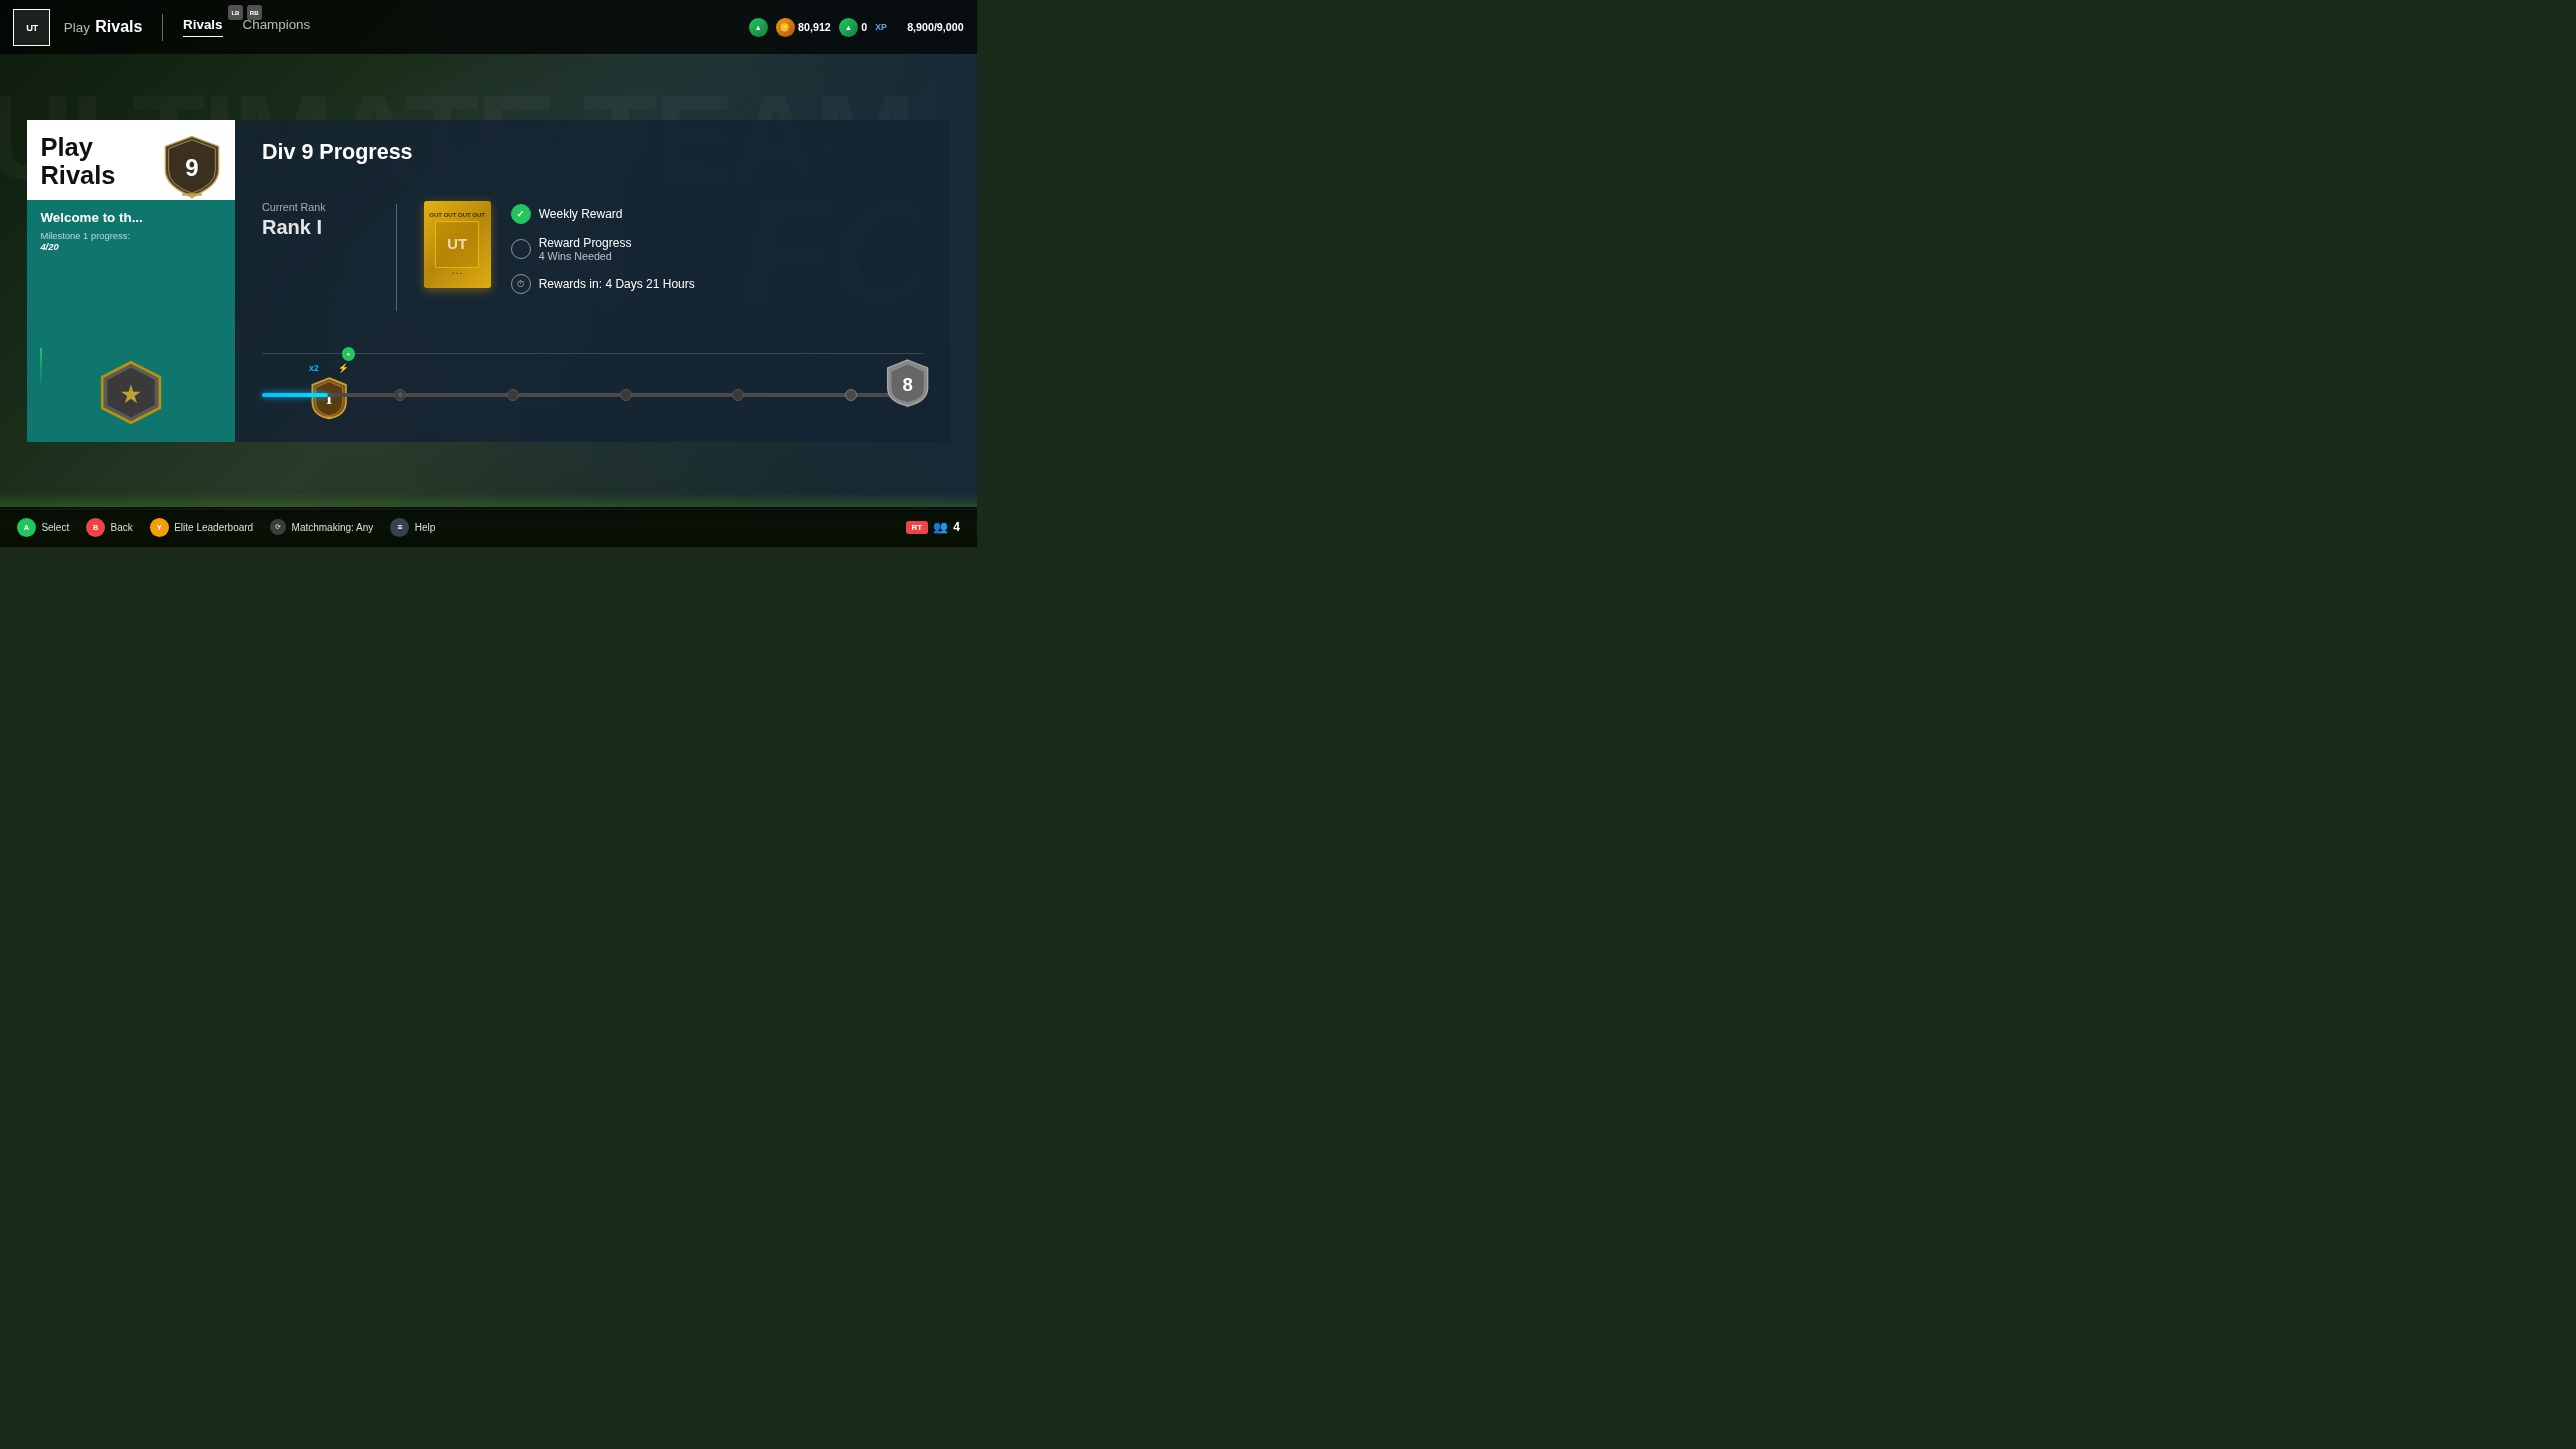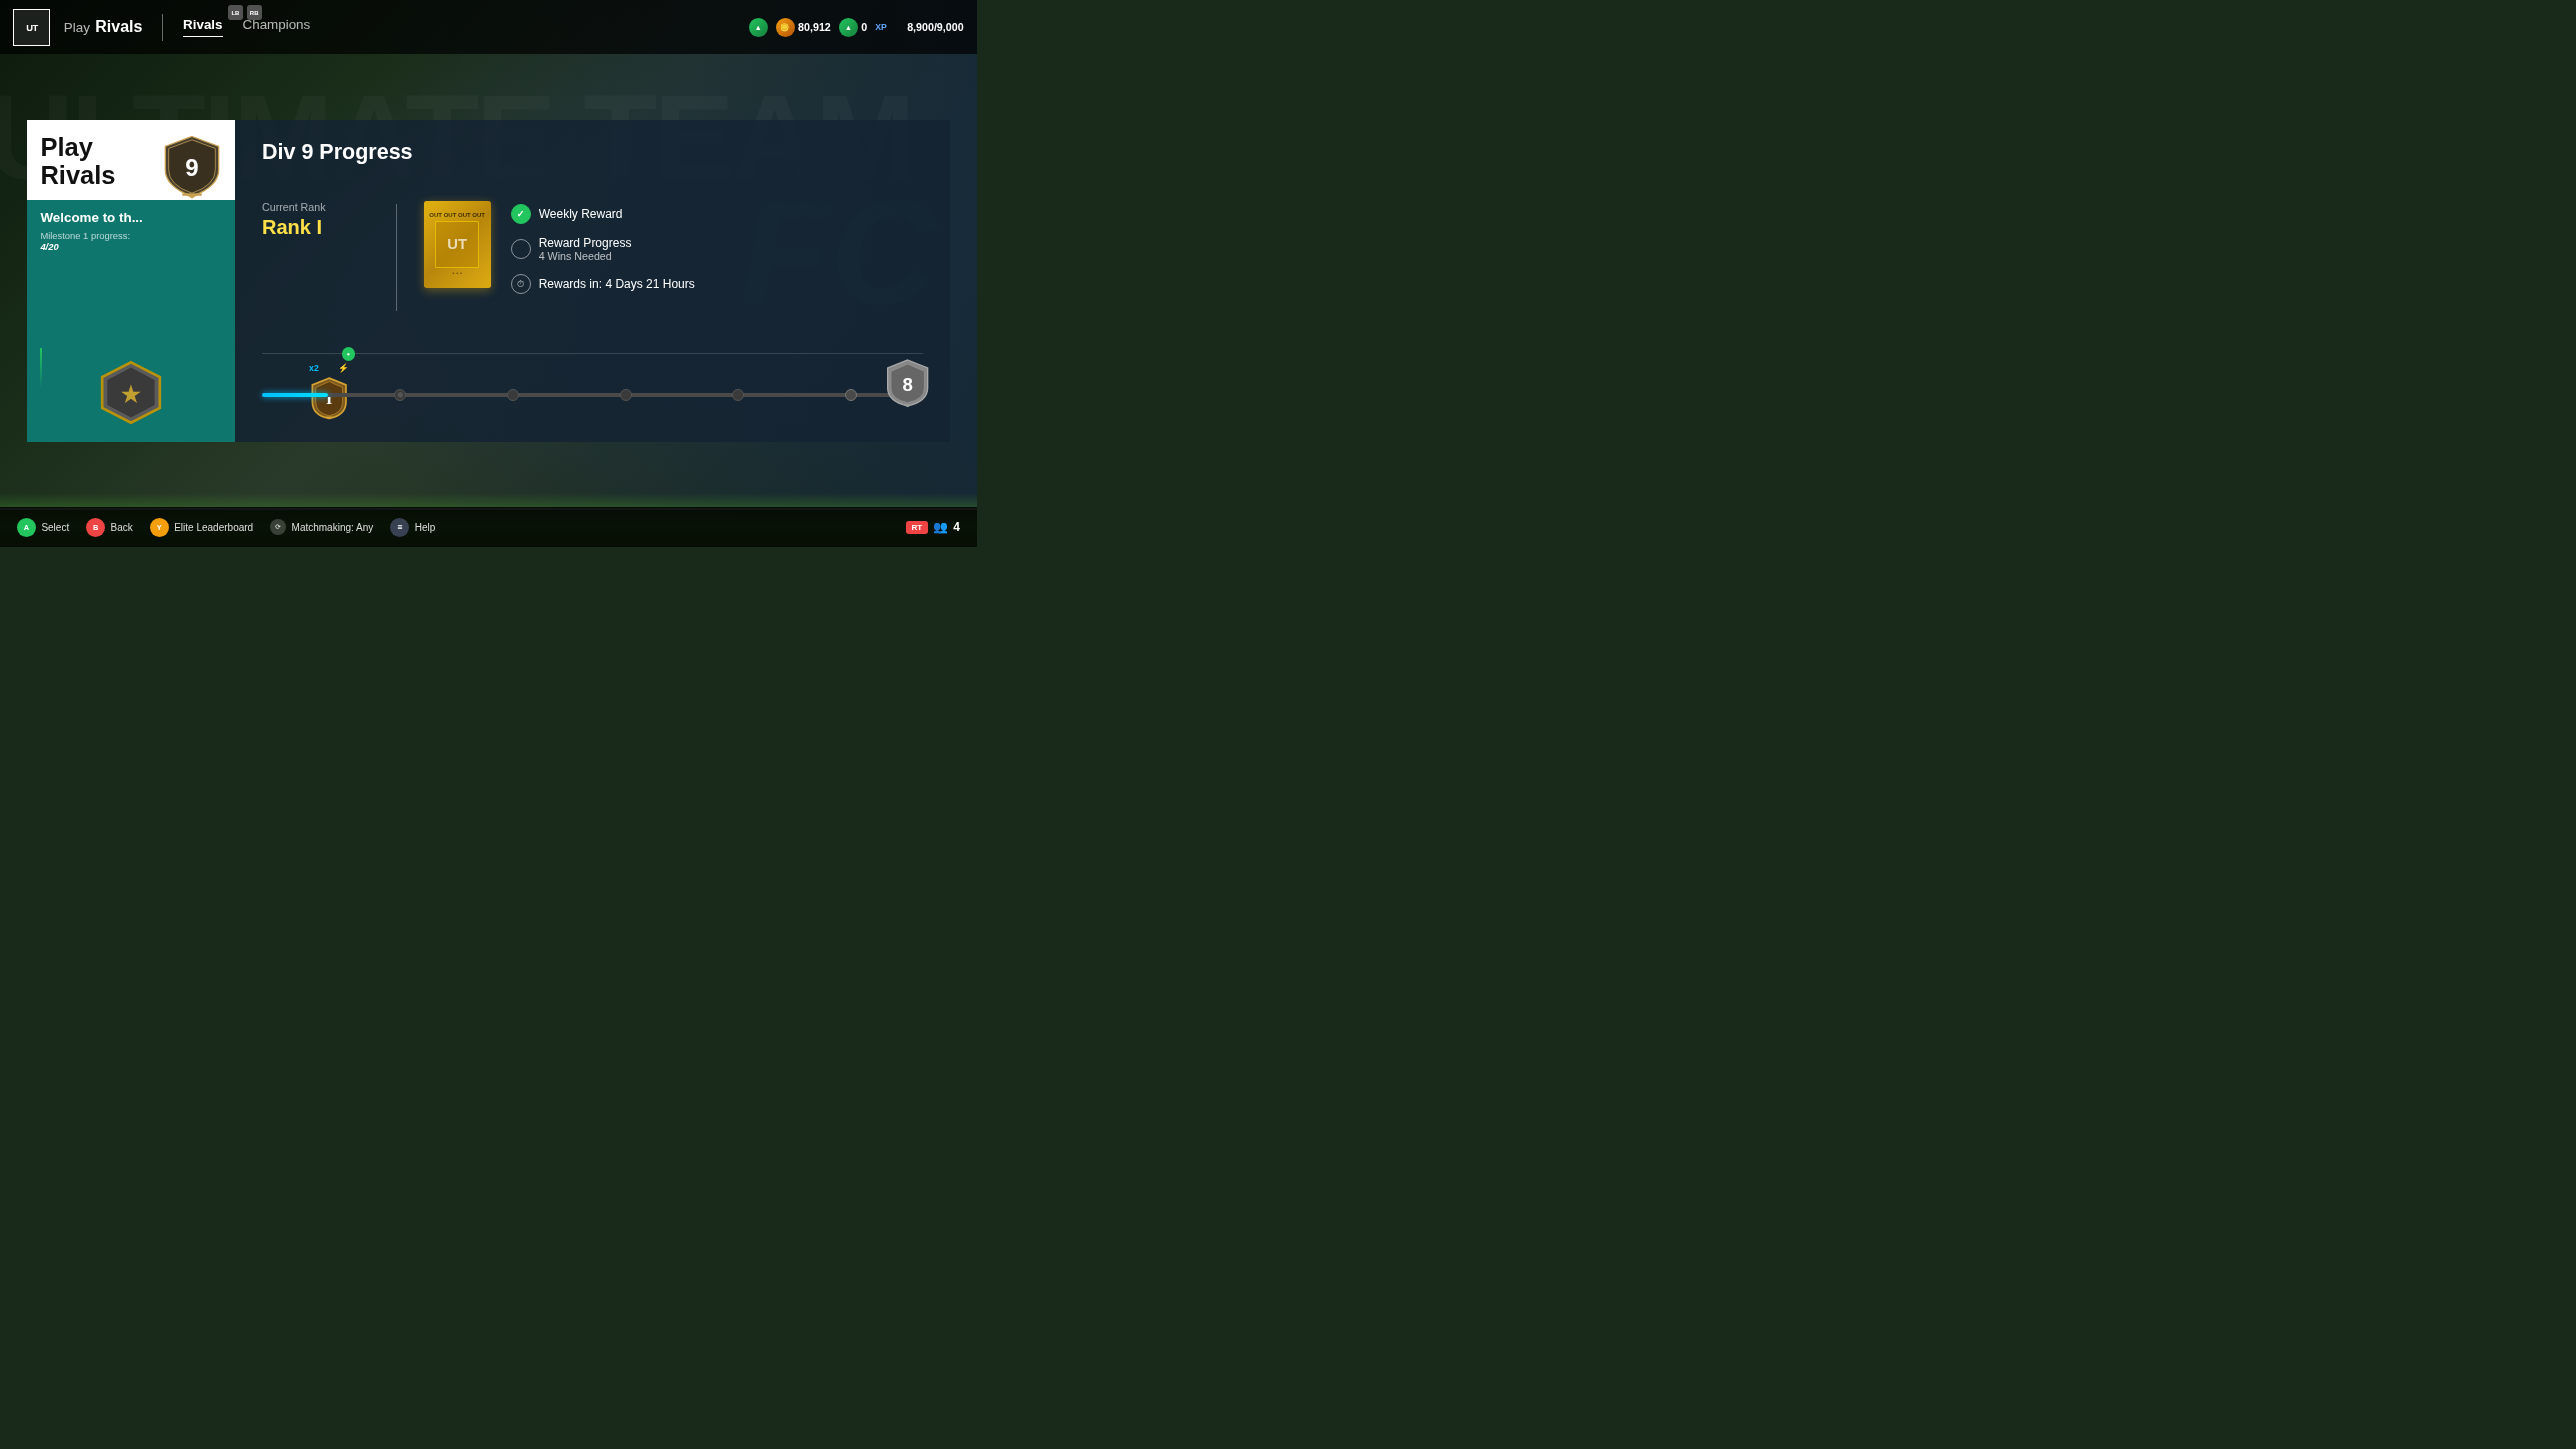--- a/index.html
+++ b/index.html
@@ -321,21 +321,21 @@
       min-width: 107px;
     }
     .current-rank-label {
       font-size: 10.7px;
       color: rgba(255,255,255,0.6);
       margin-bottom: 3.4px;
     }
     .rank-value {
       font-size: 20px;
       font-weight: 700;
-      color: #fde047;
+      color: #e5e5e5;
     }
 
     
     .reward-section {
       display: flex;
       gap: 20px;
       align-items: flex-start;
       flex: 1;
     }
     .reward-pack {

